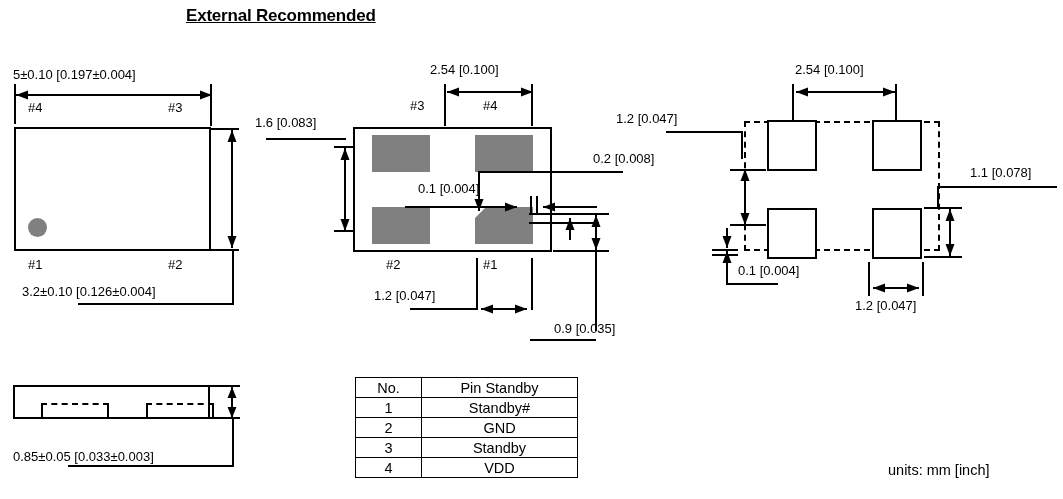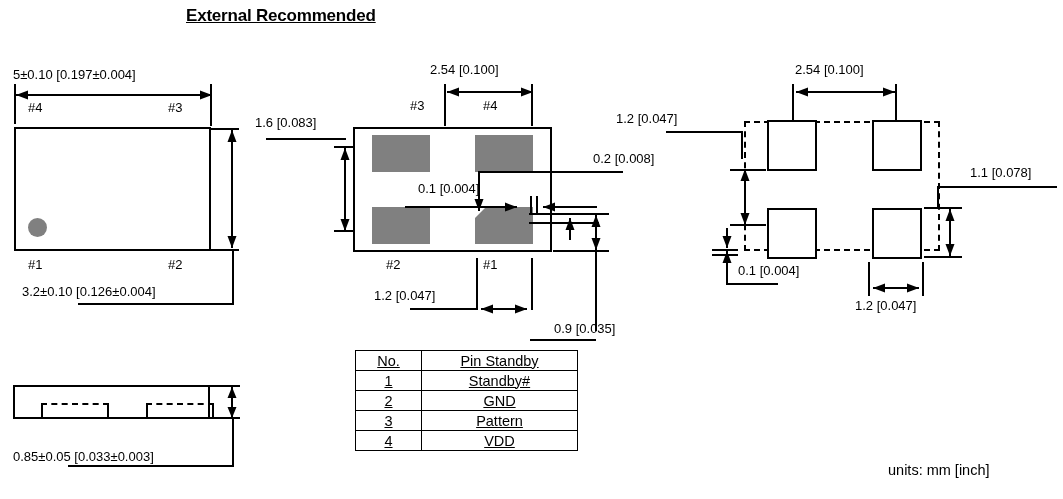--- a/index.html
+++ b/index.html
@@ -159,38 +159,38 @@
     <div class="abs vline" style="left:291px;top:258px;height:52px;"></div>
     <svg class="abs" style="left:237px;top:302px;" width="56" height="14">
       <line x1="4" y1="7" x2="50" y2="7" stroke="#000" stroke-width="2"></line>
       <polygon points="4,7 16,2.5 16,11.5" fill="#000"></polygon>
       <polygon points="50,7 38,2.5 38,11.5" fill="#000"></polygon>
     </svg>
     <div class="abs lbl" style="left:266px;top:322px;margin-left:48px;">0.9 [0.035]</div>
     <div class="abs hline" style="left:290px;top:339px;width:66px;height:2px;"></div>
   </div>
 
-  <div class="abs" style="left:355px;top:350px;text-decoration:underline;">
+  <div class="abs" style="left:355px;top:377px;">
     <table class="pintable">
       <tbody>
         <tr>
           <td class="c1">No.</td>
           <td class="c2">Pin Standby</td>
         </tr>
         <tr>
           <td class="c1">1</td>
           <td class="c2">Standby#</td>
         </tr>
         <tr>
           <td class="c1">2</td>
           <td class="c2">GND</td>
         </tr>
         <tr>
           <td class="c1">3</td>
-          <td class="c2">Pattern</td>
+          <td class="c2">Standby</td>
         </tr>
         <tr>
           <td class="c1">4</td>
           <td class="c2">VDD</td>
         </tr>
       </tbody>
     </table>
   </div>
 
   <div class="abs" style="left:640px;top:0;width:423px;height:345px;">

